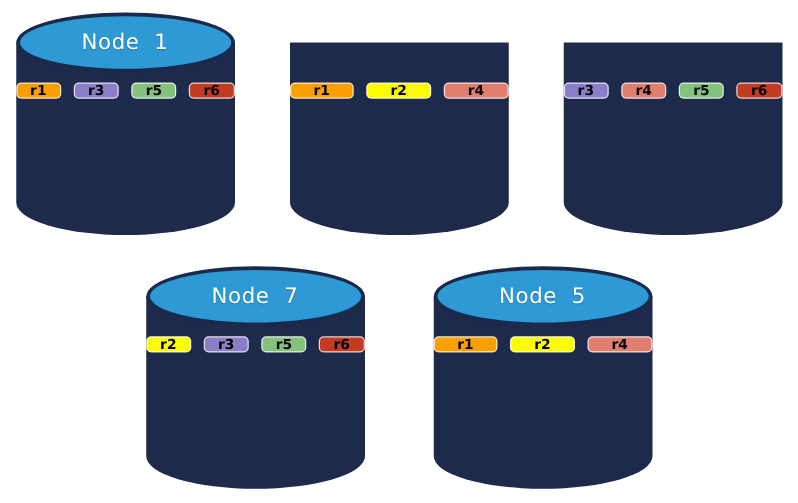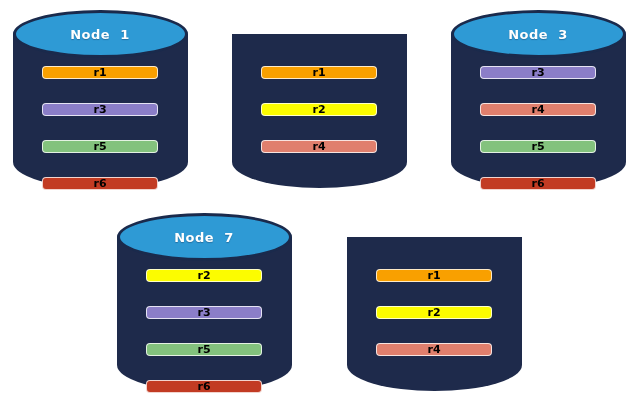--- a/index.html
+++ b/index.html
@@ -24,29 +24,29 @@
   .cyl-top {
     position: absolute; top: 0; left: 0;
     width: 175px; height: 48px; box-sizing: border-box;
     background: var(--top-color, #2E9AD5);
     border: 3px solid var(--outline-color, #1A2A4C);
     border-radius: 50%;
     display: flex; align-items: center; justify-content: center;
   }
   .cyl-title {
     color: var(--title-color, #FFFFFF);
-    font-weight: bold;
-    font-size: 13px;
+    font-weight: normal;
+    font-size: 17px;
     letter-spacing: 0.5px;
     white-space: pre;
     text-shadow: 0 1px 1px rgba(20, 35, 70, 0.35);
   }
   .bars {
     position: absolute; top: 56px; left: 0; width: 175px;
-    display: flex; flex-direction: column; align-items: center; gap: 24px;
+    display: flex; flex-direction: row; align-items: center; gap: 10px;
   }
   .bar {
     width: 116px; height: 13px; box-sizing: border-box;
     border: 1px solid rgba(255, 255, 255, 0.78);
     border-radius: 4px;
     display: flex; align-items: center; justify-content: center;
     font-size: 11px; line-height: 11px; font-weight: bold;
     color: var(--bar-text-color, #000000);
   }
 </style>
@@ -74,23 +74,20 @@
       <div class="cyl-body"></div>
       <div class="bars">
           <div class="bar" style="background: rgb(249, 160, 0);">r1</div>
           <div class="bar" style="background: rgb(252, 252, 0);">r2</div>
           <div class="bar" style="background: rgb(224, 127, 109);">r4</div>
         </div>
     </div>
 
     <div class="node">
       <div class="cyl-body"></div>
-      <div class="cyl-top">
-        <span class="cyl-title">Node  3</span>
-      </div>
       <div class="bars">
           <div class="bar" style="background: rgb(139, 126, 200);">r3</div>
           <div class="bar" style="background: rgb(224, 127, 109);">r4</div>
           <div class="bar" style="background: rgb(131, 194, 125);">r5</div>
           <div class="bar" style="background: rgb(194, 59, 35);">r6</div>
         </div>
     </div>
 
   </div>
 
@@ -104,20 +101,23 @@
       <div class="bars">
           <div class="bar" style="background: rgb(252, 252, 0);">r2</div>
           <div class="bar" style="background: rgb(139, 126, 200);">r3</div>
           <div class="bar" style="background: rgb(131, 194, 125);">r5</div>
           <div class="bar" style="background: rgb(194, 59, 35);">r6</div>
         </div>
     </div>
 
     <div class="node">
       <div class="cyl-body"></div>
+      <div class="cyl-top">
+        <span class="cyl-title">Node  5</span>
+      </div>
       <div class="bars">
           <div class="bar" style="background: rgb(249, 160, 0);">r1</div>
           <div class="bar" style="background: rgb(252, 252, 0);">r2</div>
           <div class="bar" style="background: rgb(224, 127, 109);">r4</div>
         </div>
     </div>
 
   </div>
 
 </div>

